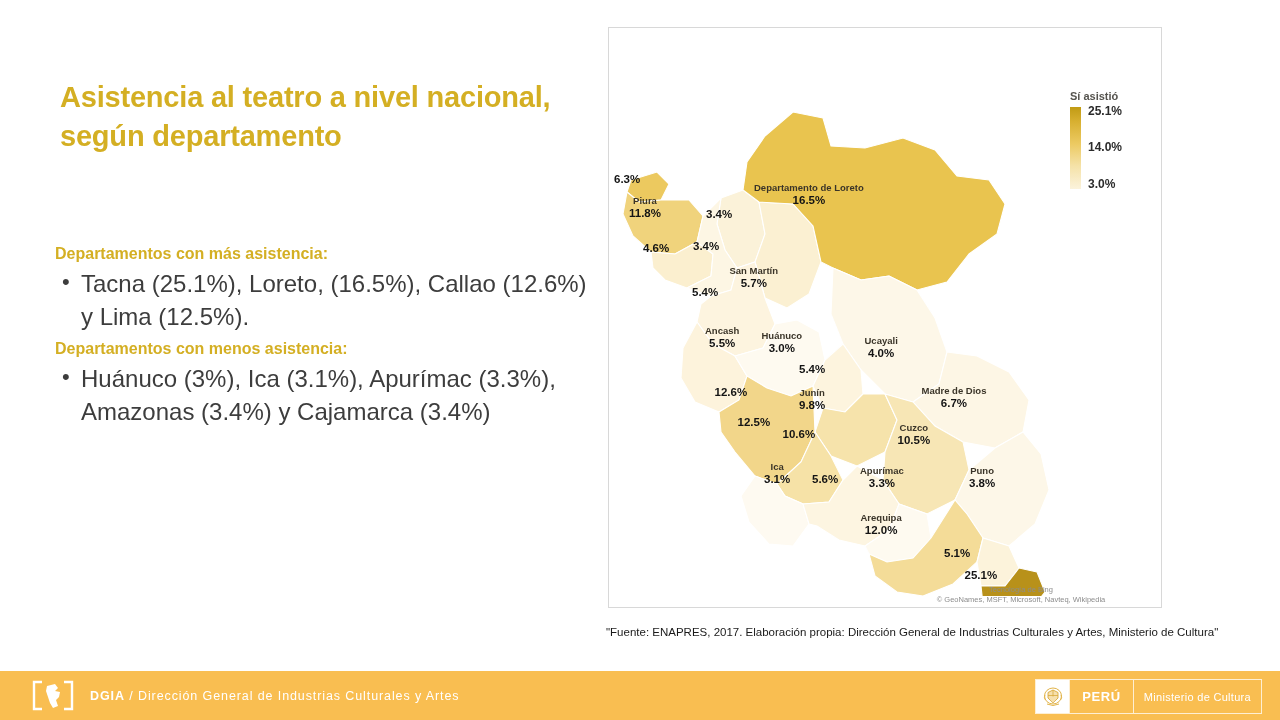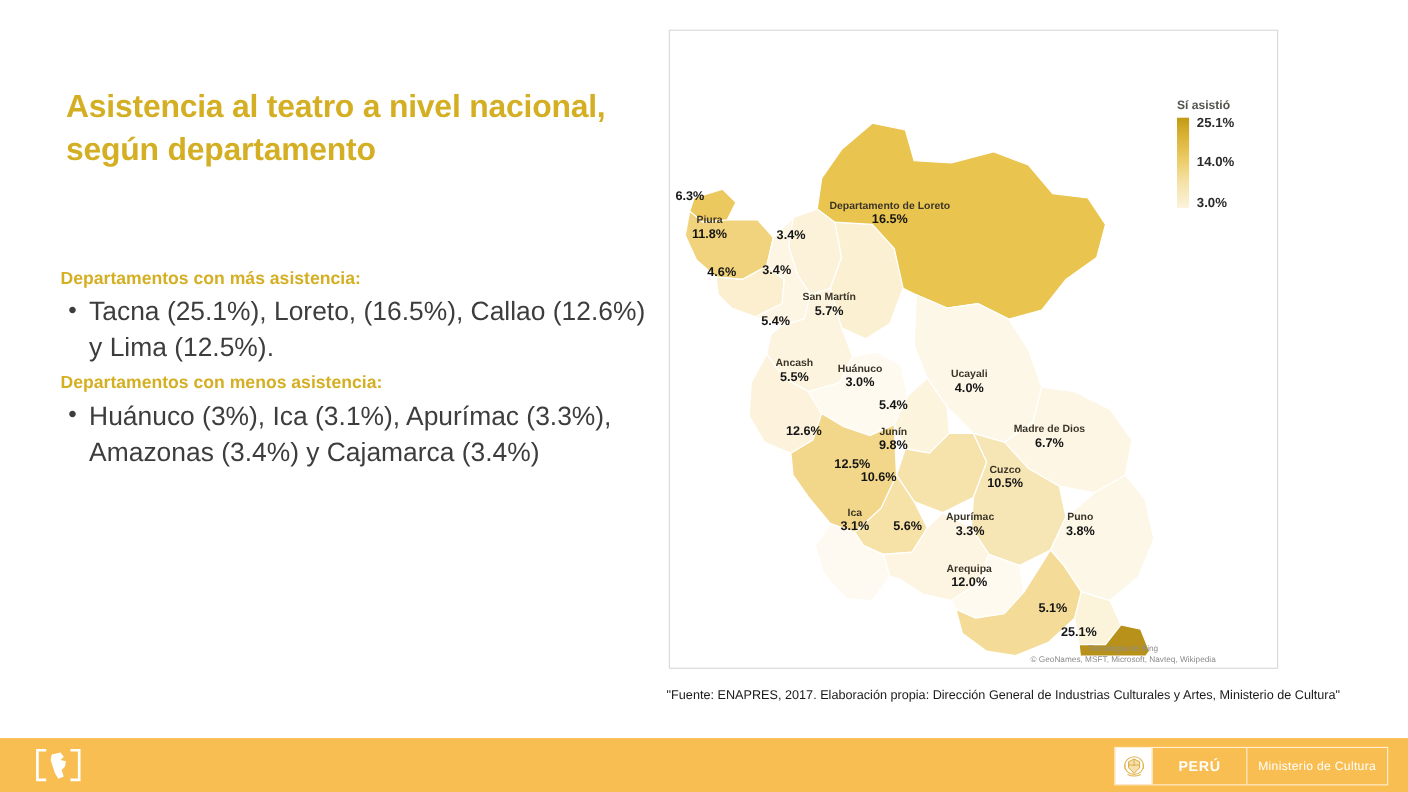--- a/index.html
+++ b/index.html
@@ -215,21 +215,21 @@
   #shield-box {
     width: 33px;
     background: #ffffff;
     display: flex;
     align-items: center;
     justify-content: center;
   }
   #peru-word {
     display: flex;
     align-items: center;
-    padding: 0 23px;
+    padding: 0 12px;
     font-size: 13px;
     font-weight: bold;
     color: #ffffff;
     letter-spacing: 0.6px;
     border-left: 1px solid rgba(255,255,255,0.75);
   }
   #ministerio-word {
     display: flex;
     align-items: center;
     padding: 0 10px;
@@ -348,21 +348,21 @@
       <div class="map-label only-val" style="left: 190px; top: 335px;">
         <span class="vl">5.4%</span>
       </div>
       <div class="map-label only-val" style="left: 105.5px; top: 358px;">
         <span class="vl">12.6%</span>
       </div>
       <div class="map-label" style="left: 190px; top: 360px;">
         <span class="nm">Junín</span>
         <span class="vl">9.8%</span>
       </div>
-      <div class="map-label only-val" style="left: 128.5px; top: 388px; margin-left: 21px;">
+      <div class="map-label only-val" style="left: 128.5px; top: 388px;">
         <span class="vl">12.5%</span>
       </div>
       <div class="map-label" style="left: 312.5px; top: 358px;">
         <span class="nm">Madre de Dios</span>
         <span class="vl">6.7%</span>
       </div>
       <div class="map-label only-val" style="left: 173.5px; top: 400px;">
         <span class="vl">10.6%</span>
       </div>
       <div class="map-label" style="left: 288.5px; top: 395px;">
@@ -406,20 +406,23 @@
 <div id="source-caption">"Fuente: ENAPRES, 2017. Elaboración propia: Dirección General de Industrias Culturales y Artes, Ministerio de Cultura"</div>
 
 <div id="footer">
 
   <div id="footer-left">
     <svg id="dgia-logo" width="46" height="33" viewBox="0 0 46 33">
       <path d="M12 3 L4 3 L4 30 L12 30" fill="none" stroke="#ffffff" stroke-width="2.4"></path>
       <path d="M34 3 L42 3 L42 30 L34 30" fill="none" stroke="#ffffff" stroke-width="2.4"></path>
       <path d="M17 7 L25 5 L28 9 L25 12 L30 13 L29 18 L26 21 L28 27 L23 29 L20 24 L18 18 L16 12 Z" fill="#ffffff"></path>
     </svg>
+    <div id="footer-text">
+      <span class="b">DGIA</span><span> / </span><span>Dirección General de Industrias Culturales y Artes</span>
+    </div>
   </div>
 
   <div id="footer-right">
     <div id="shield-box">
       <svg width="24" height="24" viewBox="0 0 24 24">
         <ellipse cx="12" cy="11" rx="8.5" ry="8" fill="none" stroke="#e2b44a" stroke-width="1"></ellipse>
         <path d="M12 5 L17 7.5 L17 13 Q12 18 12 18 Q12 18 7 13 L7 7.5 Z" fill="#f6e0ae" stroke="#d9a93c" stroke-width="0.9"></path>
         <line x1="12" y1="5" x2="12" y2="11.5" stroke="#d9a93c" stroke-width="0.8"></line>
         <line x1="7" y1="10.5" x2="17" y2="10.5" stroke="#d9a93c" stroke-width="0.8"></line>
         <path d="M4 10 Q2.5 13 4.5 15" fill="none" stroke="#e2b44a" stroke-width="0.9"></path>

